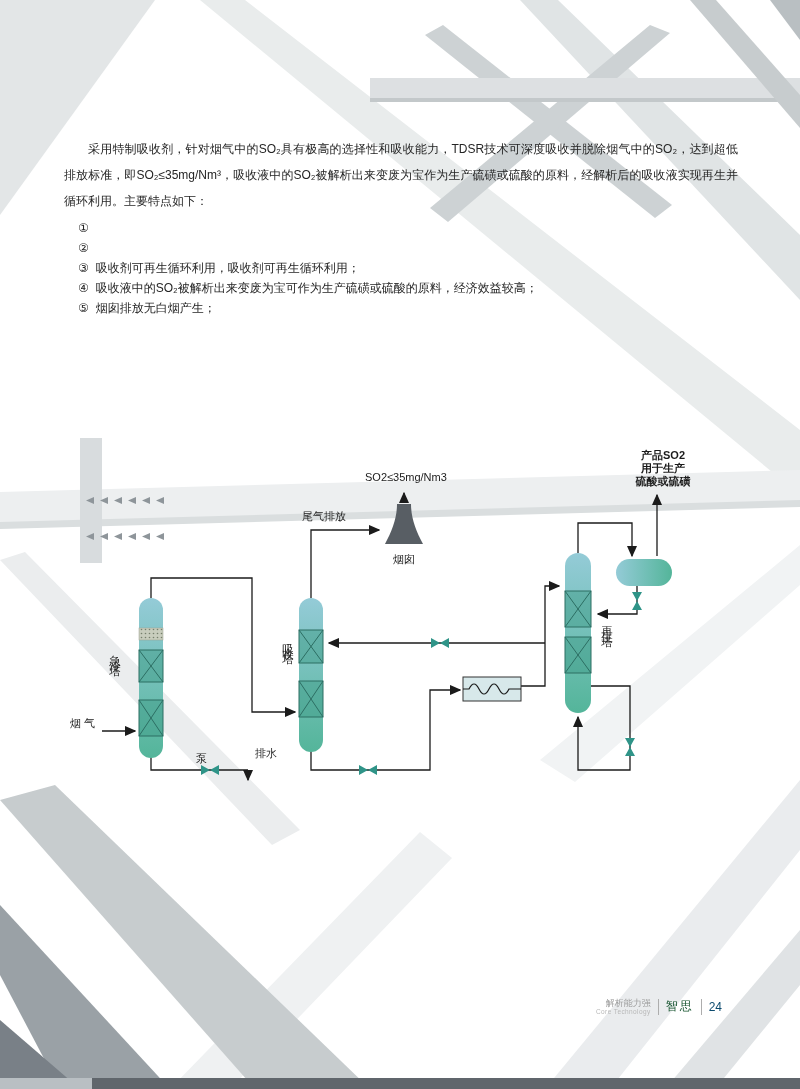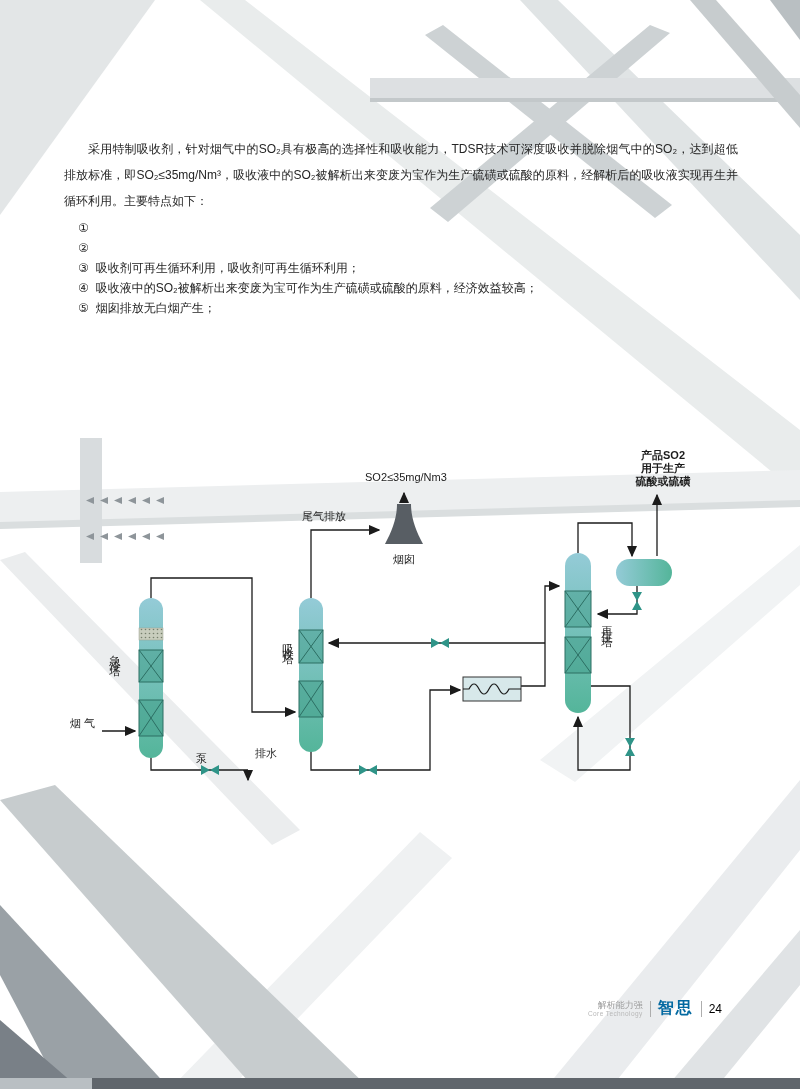--- a/index.html
+++ b/index.html
@@ -13,22 +13,22 @@
   .features{list-style:none;margin:2px 0 0 0;padding:0 0 0 14px;}
   .features li{display:flex;font-size:12px;line-height:20px;color:#252525;}
   .features .num{margin-right:7px;flex:none;}
   .vlabel{position:absolute;writing-mode:vertical-rl;text-orientation:upright;font-size:11.5px;
           letter-spacing:5px;color:#1d1d1d;z-index:3;}
   svg text{font-family:"Liberation Sans","DejaVu Sans",sans-serif;fill:#1b1b1b;}
   .footer{position:absolute;right:78px;top:998px;display:flex;align-items:center;gap:7px;z-index:2;}
   .f-sec{text-align:right;color:#9a9a9a;font-size:9px;line-height:1.15;}
   .f-en{font-size:6.5px;color:#b8b8b8;letter-spacing:.4px;}
   .fdiv{width:1px;height:16px;background:#adadad;}
-  .f-brand{font-size:16px;font-weight:bold;color:#0369a1;letter-spacing:2px;}
-  .f-page{font-size:12px;color:#000000;}
+  .f-brand{font-size:12px;font-weight:normal;color:#14532d;letter-spacing:2px;}
+  .f-page{font-size:12px;color:#0c4a6e;}
 </style>
 </head>
 <body>
 
 <div class="page">
 
   <svg class="bg" width="800" height="1089" viewBox="0 0 800 1089">
     <g>
       <polygon points="0,0 155,0 0,215" fill="#e3e6e7"></polygon>
       <polygon points="200,0 245,0 800,430 800,495" fill="#e9ecec"></polygon>

